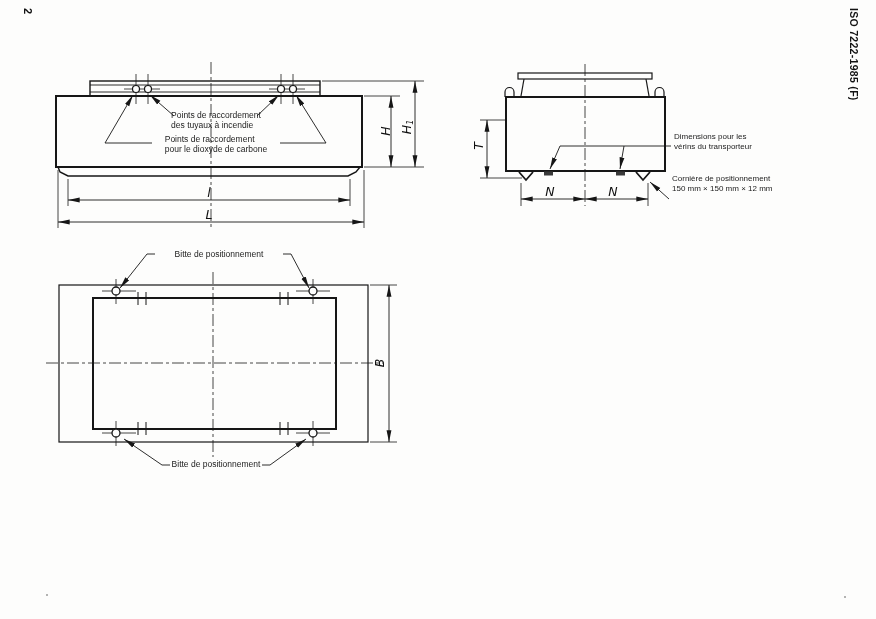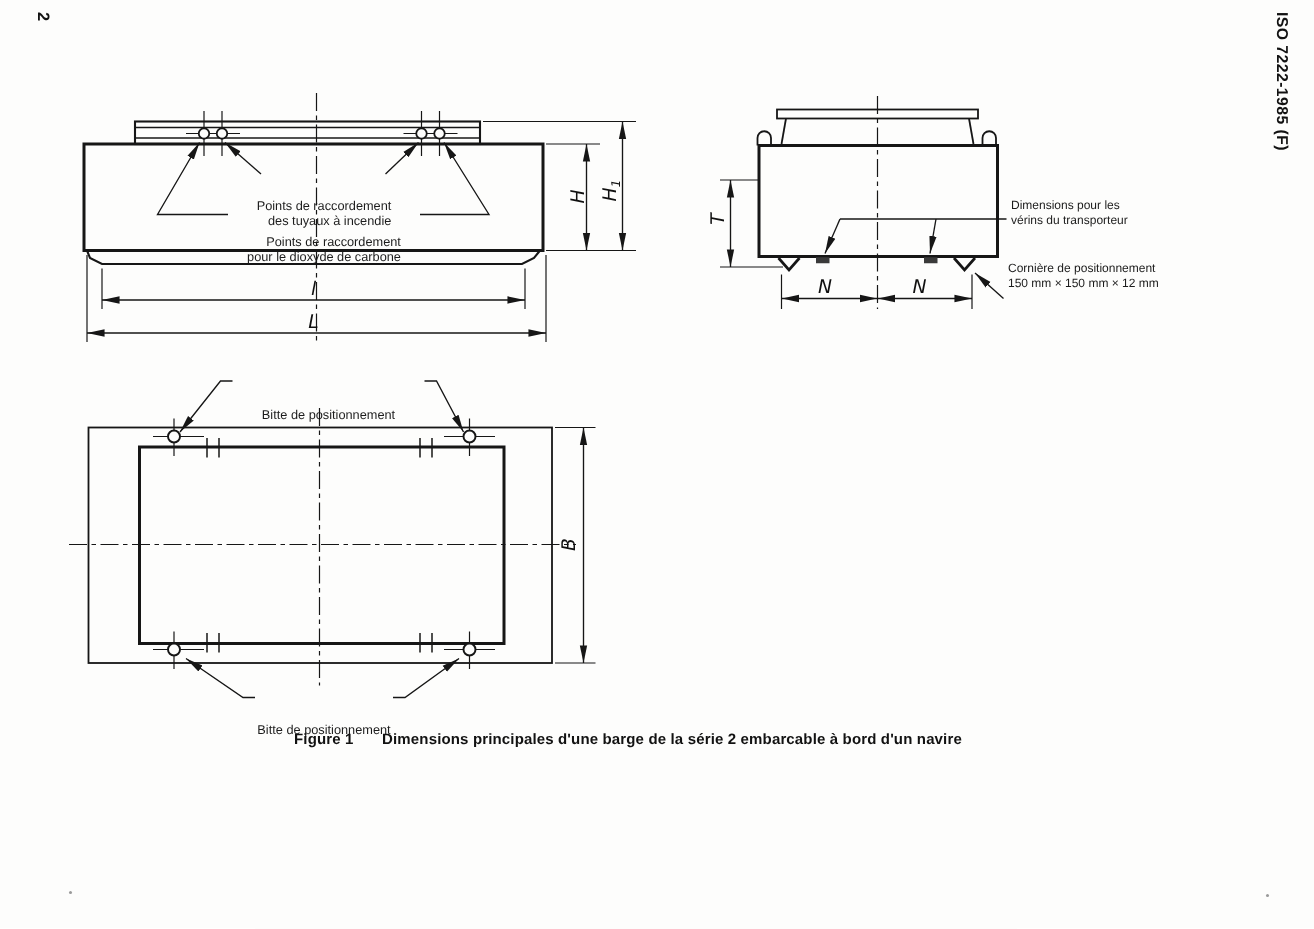--- a/index.html
+++ b/index.html
@@ -1,20 +1,20 @@
 <!DOCTYPE html>
 <html><head>
 <meta charset="utf-8">
 <style>
   html,body{margin:0;padding:0;background:#fff;}
   .page{position:relative;width:876px;height:619px;background:#fdfdfc;overflow:hidden;
         font-family:"Liberation Sans",sans-serif;color:#161616;}
   svg.linework{position:absolute;left:0;top:0;}
   .lbl{position:absolute;font-size:8.5px;line-height:1.2;color:#1c1c1c;white-space:pre-line;}
-  .lbl.center{text-align:right;transform:translateX(-50%);margin-top:22px;}
+  .lbl.center{text-align:left;transform:translateX(-50%);}
   .dim{position:absolute;font-family:"DejaVu Sans",sans-serif;font-style:italic;
        font-size:12.5px;color:#101010;transform:translate(-50%,-50%);background:transparent;}
   .dim.rot{transform:translate(-50%,-50%) rotate(-90deg);}
   .dim .sub{font-size:8px;font-style:italic;vertical-align:-2.5px;}
   .caption{position:absolute;left:196px;top:488px;display:flex;gap:19px;
            font-weight:bold;font-size:10px;color:#121212;letter-spacing:.1px;}
   .vtext{position:absolute;writing-mode:vertical-rl;font-weight:bold;color:#121212;}
   .page-num{left:22px;top:8px;font-size:11px;}
   .std-ref{left:848px;top:8px;font-size:10.5px;letter-spacing:.3px;}
 </style>
@@ -191,18 +191,14 @@
   <div class="lbl" style="left:672px;top:174px;font-size:8px;">Cornière de positionnement
 150 mm × 150 mm × 12 mm</div>
   <div class="dim rot" style="left:478px;top:146px;">T</div>
   <div class="dim" style="left:550px;top:191px;">N</div>
   <div class="dim" style="left:613px;top:191px;">N</div>
 
   <div class="lbl center" style="left:219px;top:249px;">Bitte de positionnement</div>
   <div class="lbl center" style="left:216px;top:459px;">Bitte de positionnement</div>
   <div class="dim rot" style="left:379px;top:363px;">B</div>
 
-  <div class="caption">
-    <span>Figure 1</span>
-    <span>Dimensions principales d'une barge de la série 2 embarcable à bord d'un navire</span>
-  </div>
 
 </div>
 
 </body></html>

